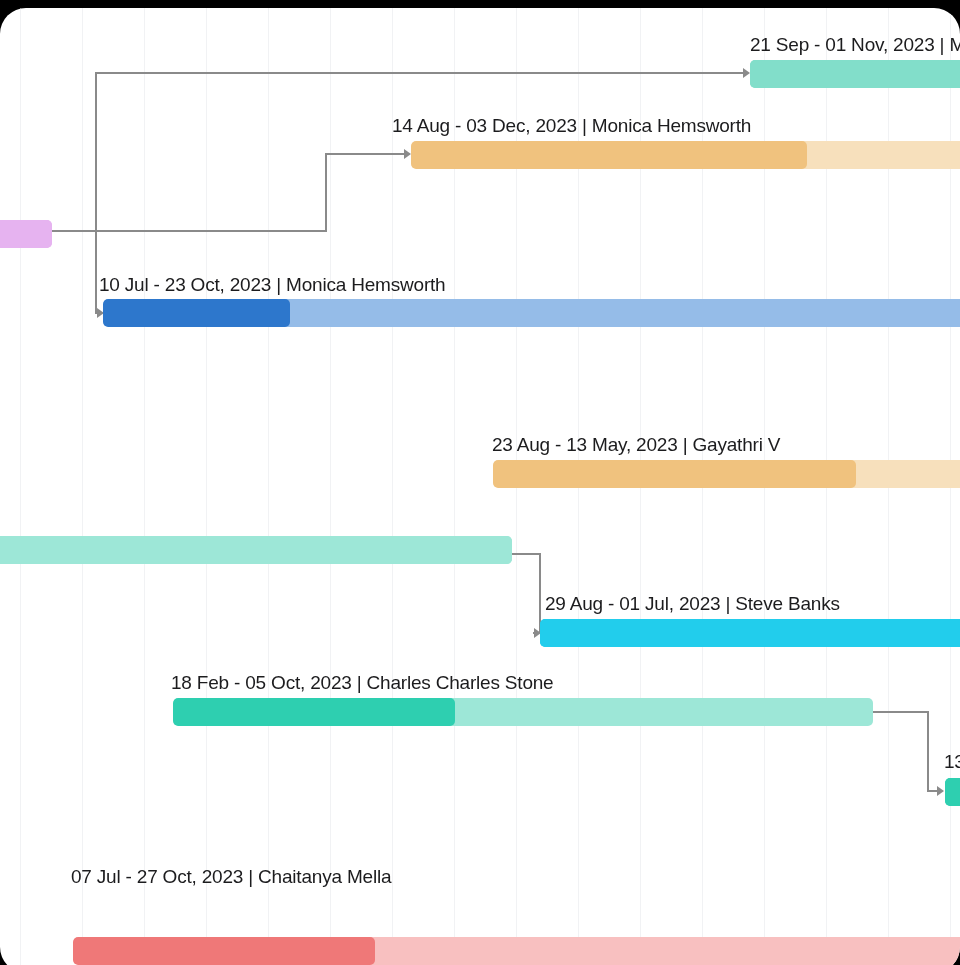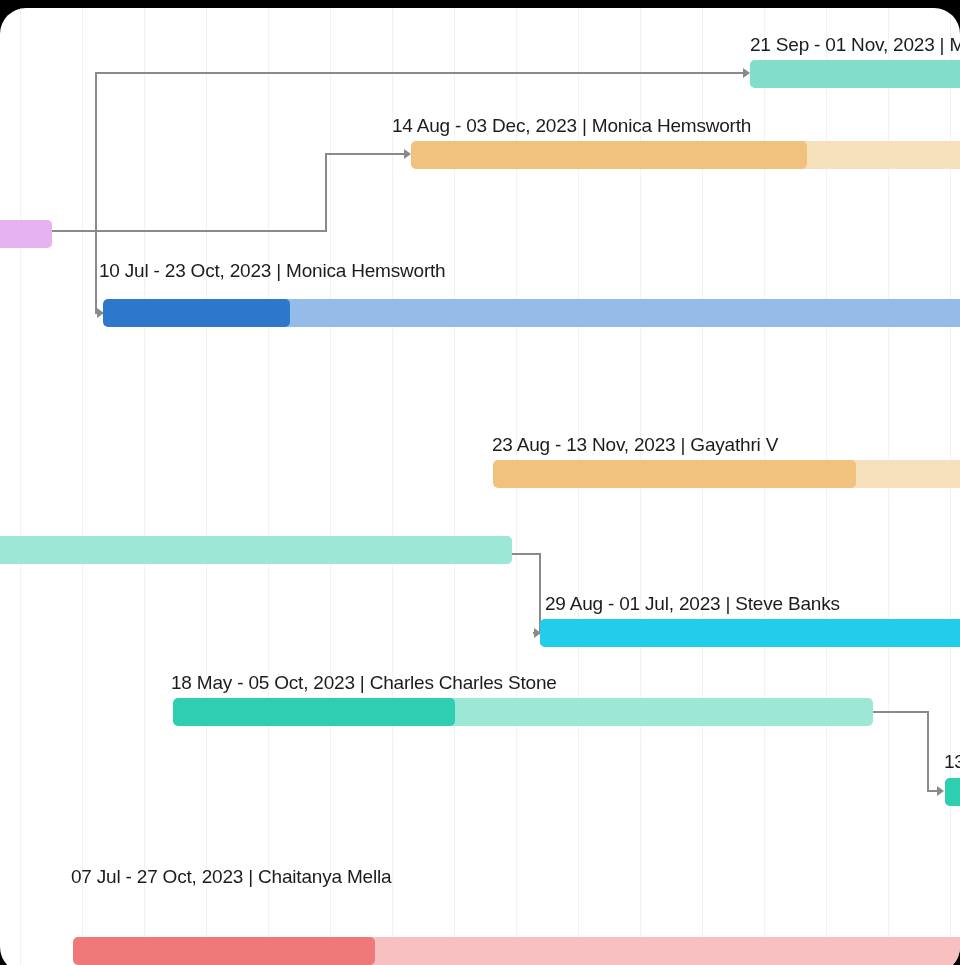--- a/index.html
+++ b/index.html
@@ -131,40 +131,40 @@
     <div class="bar-label" style="left:750px; top:26px;">21 Sep - 01 Nov, 2023 | M</div>
     <div class="bar" style="left:750px; top:52px; width:230px; background:#82DECA;">
       <div class="progress" style="width:230px; background:#82DECA;"></div>
     </div>
 
     <div class="bar-label" style="left:392px; top:107px;">14 Aug - 03 Dec, 2023 | Monica Hemsworth</div>
     <div class="bar" style="left:411px; top:133px; width:569px; background:#F7E0BC;">
       <div class="progress" style="width:396px; background:#F0C27E;"></div>
     </div>
 
-    <div class="bar-label" style="left:99px; top:252px;">10 Jul - 23 Oct, 2023 | Monica Hemsworth</div>
+    <div class="bar-label" style="left:99px; top:266px;">10 Jul - 23 Oct, 2023 | Monica Hemsworth</div>
     <div class="bar" style="left:103px; top:291px; width:877px; background:#95BCE8;">
       <div class="progress" style="width:187px; background:#2D77CC;"></div>
     </div>
 
-    <div class="bar-label" style="left:492px; top:426px;">23 Aug - 13 Nov, 2023 | Gayathri V</div>
+    <div class="bar-label" style="left:492px; top:426px;">23 Aug - 13 May, 2023 | Gayathri V</div>
     <div class="bar" style="left:493px; top:452px; width:487px; background:#F7E0BC;">
       <div class="progress" style="width:363px; background:#F0C27E;"></div>
     </div>
 
     <div class="bar" style="left:-20px; top:528px; width:532px; background:#9DE7D7;">
       <div class="progress" style="width:532px; background:#9DE7D7;"></div>
     </div>
 
     <div class="bar-label" style="left:545px; top:585px;">29 Aug - 01 Jul, 2023 | Steve Banks</div>
     <div class="bar" style="left:540px; top:611px; width:440px; background:#22CDEC;">
       <div class="progress" style="width:440px; background:#22CDEC;"></div>
     </div>
 
-    <div class="bar-label" style="left:171px; top:664px;">18 May - 05 Oct, 2023 | Charles Charles Stone</div>
+    <div class="bar-label" style="left:171px; top:664px;">18 Feb - 05 Oct, 2023 | Charles Charles Stone</div>
     <div class="bar" style="left:173px; top:690px; width:700px; background:#9DE7D7;">
       <div class="progress" style="width:282px; background:#2ECFB0;"></div>
     </div>
 
     <div class="bar-label" style="left:944px; top:743px;">13</div>
     <div class="bar" style="left:945px; top:770px; width:45px; background:#2ECFB0;">
       <div class="progress" style="width:45px; background:#2ECFB0;"></div>
     </div>
 
     <div class="bar-label" style="left:71px; top:858px;">07 Jul - 27 Oct, 2023 | Chaitanya Mella</div>

